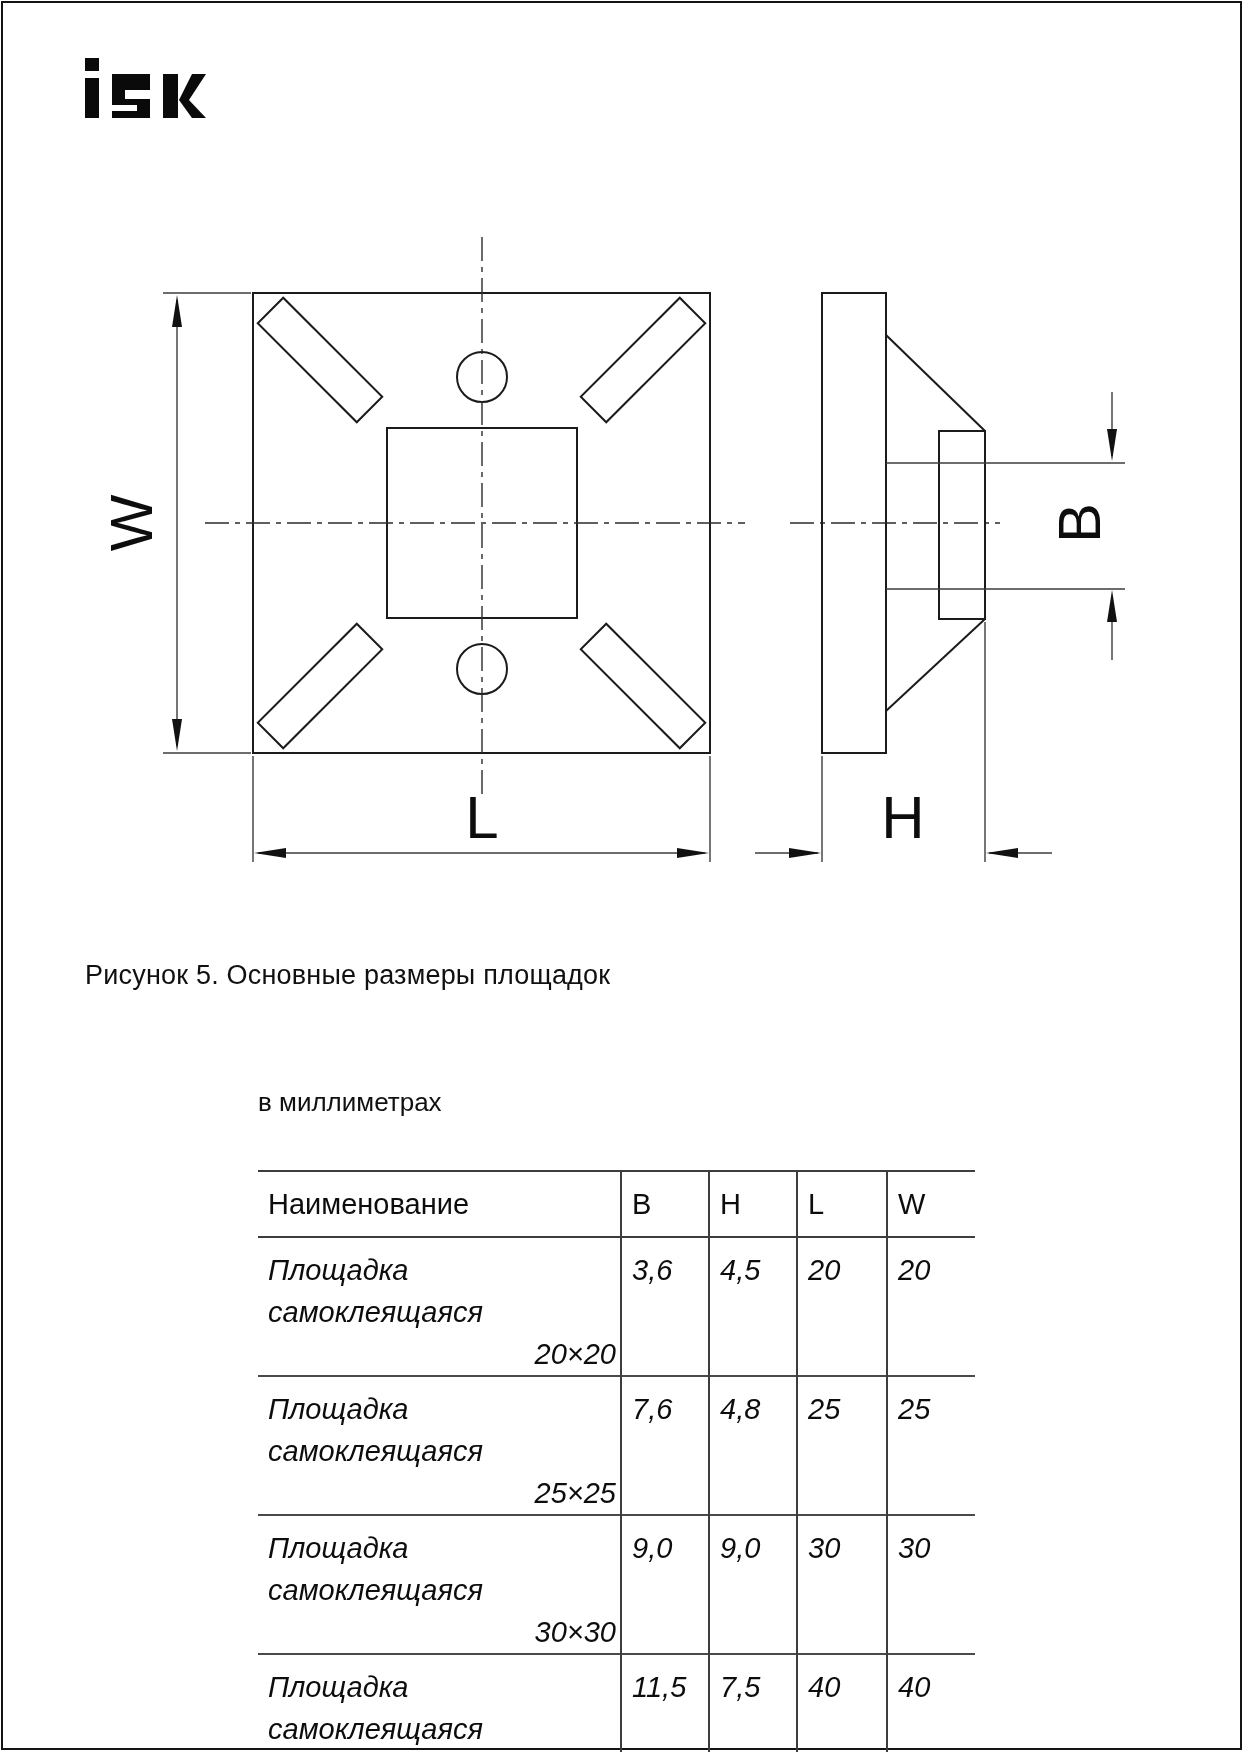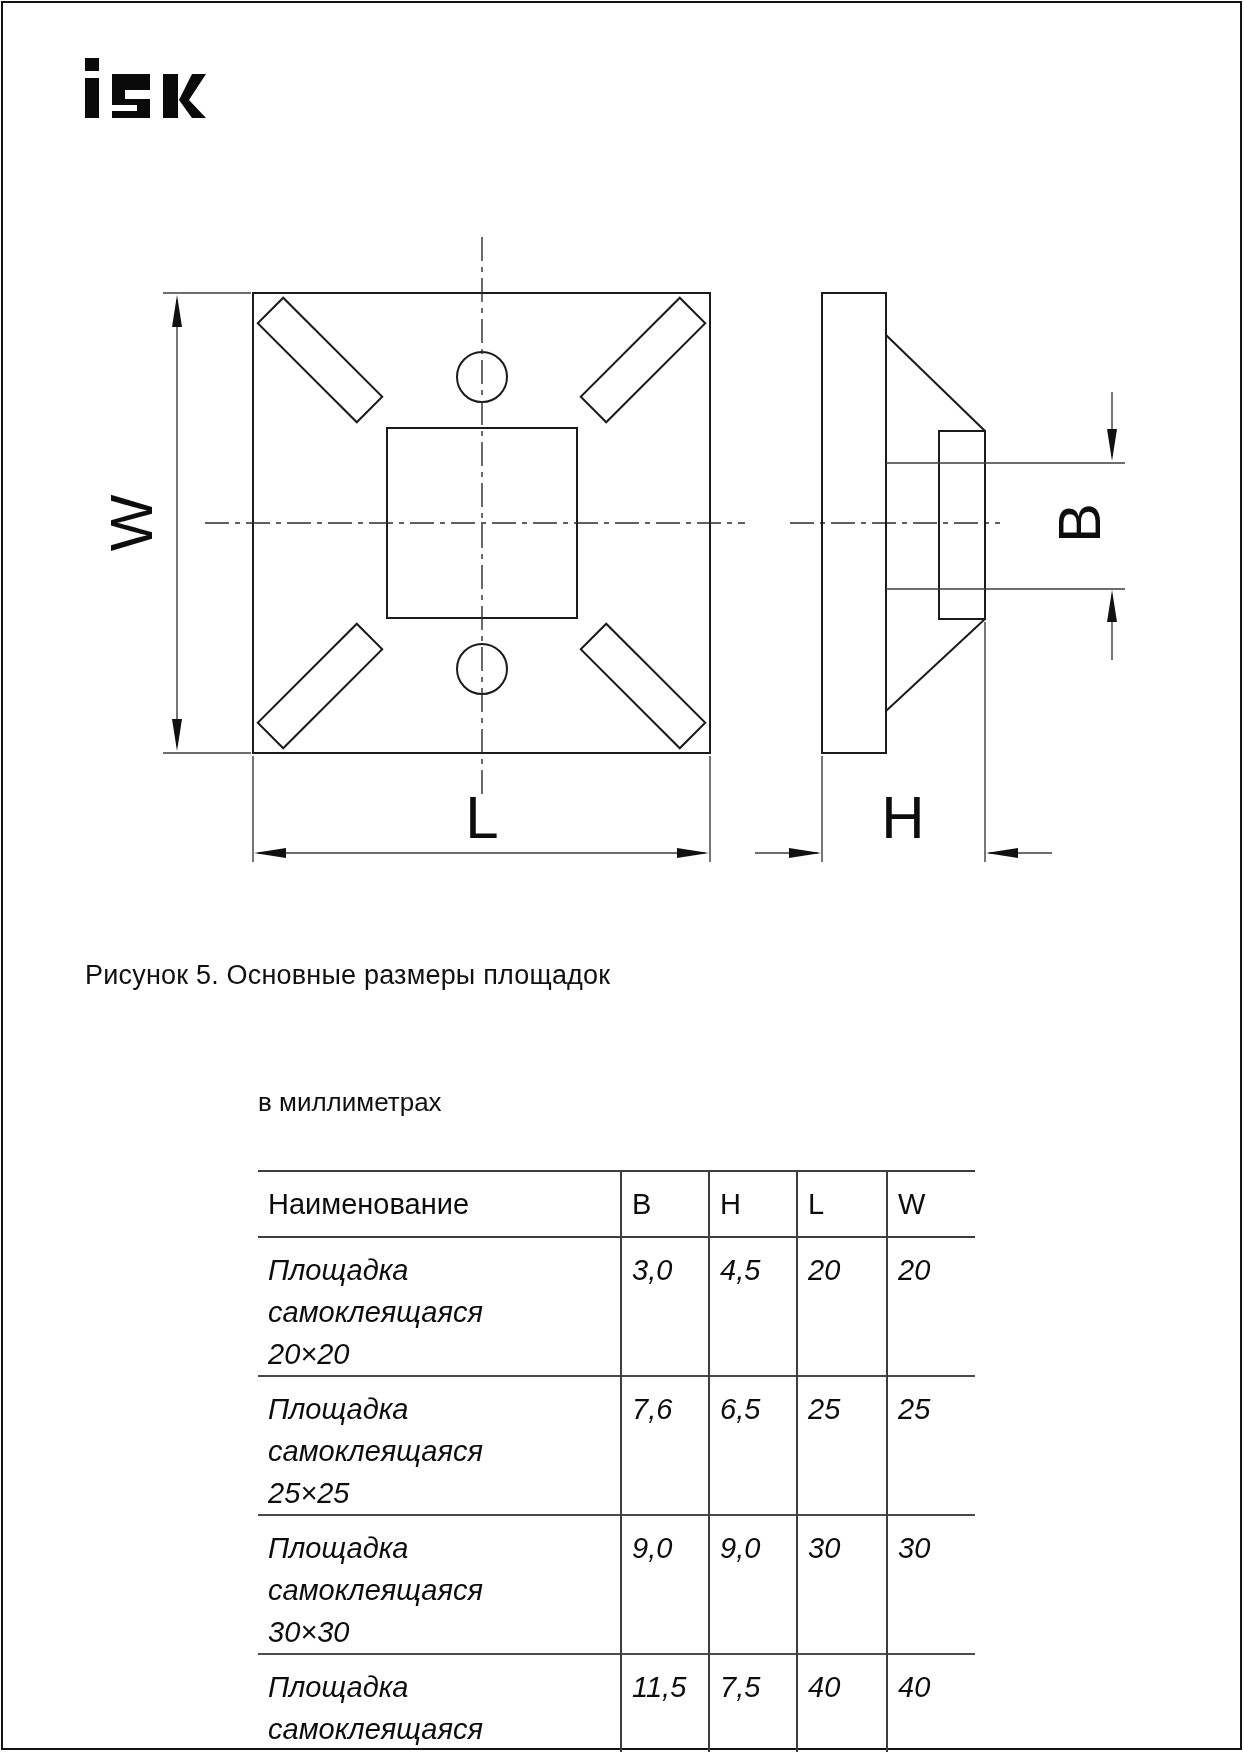--- a/index.html
+++ b/index.html
@@ -28,21 +28,21 @@
   }
   table.dims th, table.dims td{
     font-weight:normal;text-align:left;vertical-align:top;
     padding:11px 4px 0 10px;line-height:42px;
   }
   table.dims thead th{height:66px;box-sizing:border-box;border-bottom:2px solid #3d3d3d;}
   table.dims td{border-top:2px solid #4a4a4a;box-sizing:border-box;font-style:italic;}
   table.dims tbody tr:first-child td{border-top:none;}
   table.dims th.v, table.dims td.v{border-left:2px solid #3d3d3d;}
   .row-h1 td{height:95px;} .row-h2 td{height:95px;} .row-h3 td{height:99px;} .row-h4 td{height:95px;}
-  .name-l2{display:block;}
+  .name-l2{display:block;text-align:right;}
 </style>
 </head>
 <body>
 
 <div class="page-border"></div>
 
 <svg width="1244" height="1752" viewBox="0 0 1244 1752">
 
   <g fill="#0a0a0a">
     <g transform="translate(85,58)">
@@ -157,29 +157,29 @@
       <th>Наименование</th>
       <th class="v">B</th>
       <th class="v">H</th>
       <th class="v">L</th>
       <th class="v">W</th>
     </tr>
   </thead>
   <tbody>
     <tr class="row-h1">
       <td><span>Площадка самоклеящаяся</span><span class="name-l2">20×20</span></td>
-      <td class="v">3,0</td>
+      <td class="v">3,6</td>
       <td class="v">4,5</td>
       <td class="v">20</td>
       <td class="v">20</td>
     </tr>
     <tr class="row-h2">
       <td><span>Площадка самоклеящаяся</span><span class="name-l2">25×25</span></td>
       <td class="v">7,6</td>
-      <td class="v">6,5</td>
+      <td class="v">4,8</td>
       <td class="v">25</td>
       <td class="v">25</td>
     </tr>
     <tr class="row-h3">
       <td><span>Площадка самоклеящаяся</span><span class="name-l2">30×30</span></td>
       <td class="v">9,0</td>
       <td class="v">9,0</td>
       <td class="v">30</td>
       <td class="v">30</td>
     </tr>

